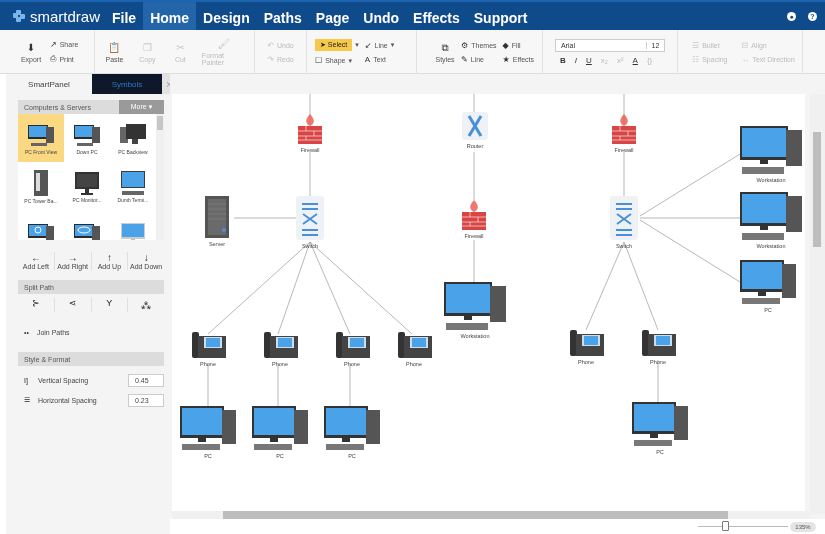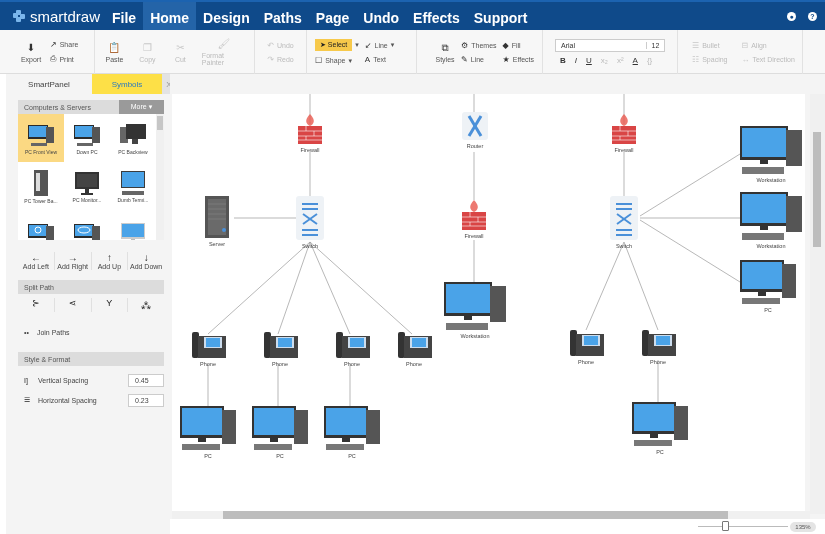--- a/index.html
+++ b/index.html
@@ -24,21 +24,21 @@
 .rsmall .ic{font-size:8px;color:#333}
 .sel{background:#f7c94b;padding:2px 5px;color:#222}
 .font-box{width:110px;height:13px;border:1px solid #ccc;background:#fff;font-size:7px;display:flex;align-items:center}
 .font-box .name{flex:1;padding-left:5px}
 .font-box .size{width:18px;border-left:1px solid #ccc;text-align:center}
 .fmt-row{display:flex;gap:9px;font-size:8px;margin-top:4px;padding-left:5px}
 .panel{position:absolute;left:6px;top:74px;width:170px;height:460px;background:#f4f4f4}
 .ptabs{display:flex;height:20px}
 .ptab{font-size:8px;display:flex;align-items:center;justify-content:center}
 .ptab.active{width:86px;background:#f4f4f4;color:#444}
-.ptab.other{width:70px;background:#fde047;color:#2a7ac0}
+.ptab.other{width:70px;background:#0f172a;color:#2a7ac0}
 .ptab.close{width:14px;background:#e3e3e3;color:#999}
 .sec-head{margin:6px 12px 0 12px;height:14px;background:#dcdcdc;font-size:7px;color:#555;display:flex;align-items:center;padding-left:6px}
 .more-btn{margin-left:auto;width:45px;height:14px;background:#9a9a9a;color:#fff;display:flex;align-items:center;justify-content:center;font-size:7px}
 .symgrid{margin:0 12px;height:126px;background:#fff;position:relative;display:grid;grid-template-columns:repeat(3,46px);grid-auto-rows:48px;padding-left:0;overflow:hidden}
 .sym{display:flex;flex-direction:column;align-items:center;justify-content:center;font-size:5px;color:#444}
 .sym.active{background:#fbd983}
 .sym-scroll{position:absolute;right:0;top:0;width:8px;height:126px;background:#f0f0f0}
 .sym-scroll div{width:6px;height:14px;background:#c6c6c6;margin:2px 1px}
 .addrow{display:flex;margin:12px 12px 0 12px}
 .addbtn{flex:1;display:flex;flex-direction:column;align-items:center;font-size:7px;color:#444;border-right:1px solid #e0e0e0}

